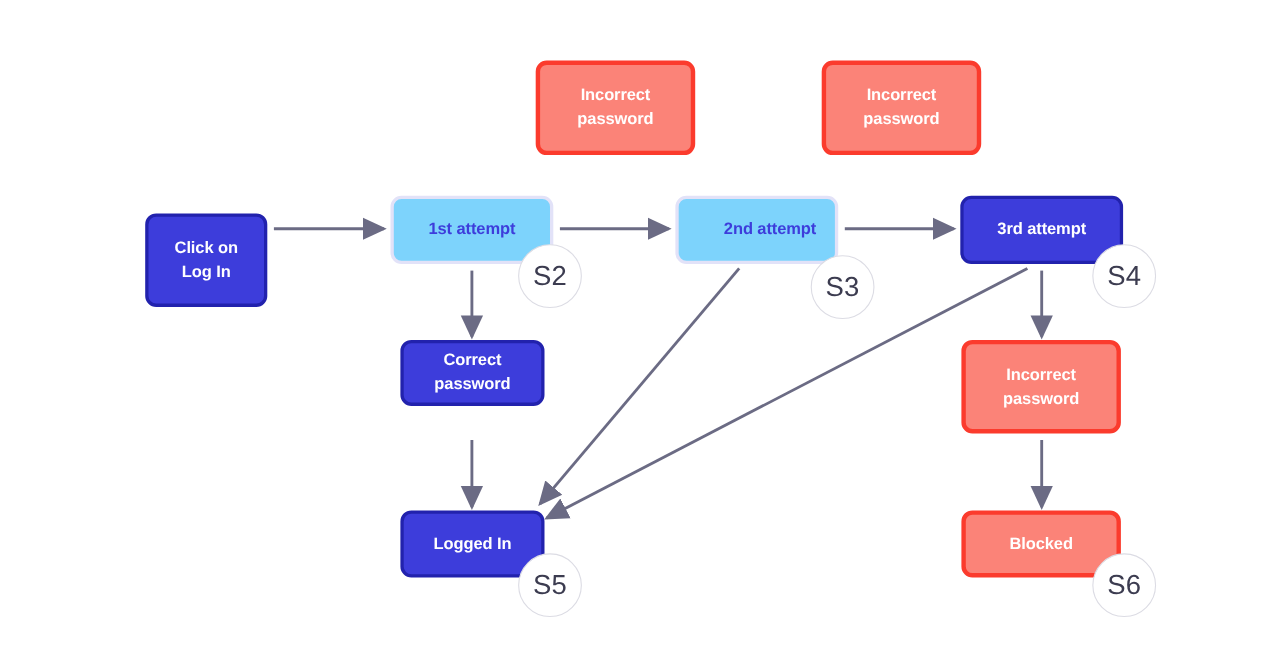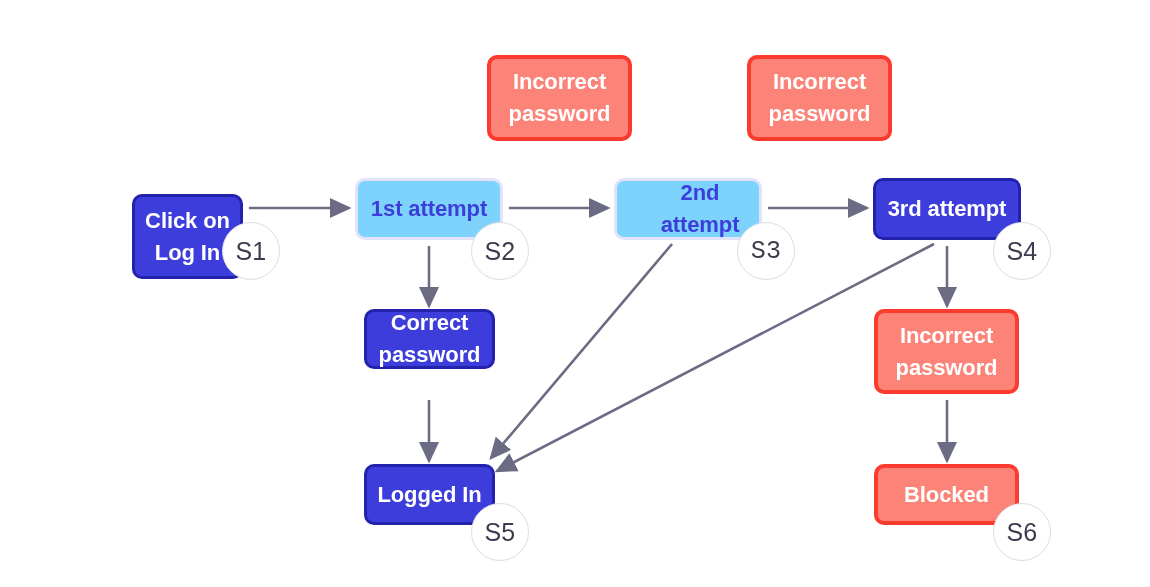--- a/index.html
+++ b/index.html
@@ -28,21 +28,21 @@
   }
   .node {
     position: absolute;
     box-sizing: border-box;
     display: flex;
     align-items: center;
     justify-content: center;
     text-align: center;
     border-radius: 10px;
     font-weight: bold;
-    font-size: 22px;
+    font-size: 15px;
     line-height: 1.45;
     letter-spacing: -0.1px;
     white-space: pre-line;
     z-index: 2;
   }
   .node-blue {
     background: #3d3ddb;
     border: 3px solid #2222ad;
     color: #ffffff;
   }
@@ -106,20 +106,19 @@
 password</div>
   <div class="node node-red" style="left:747px; top:55px;  width:145px; height:86px;">Incorrect
 password</div>
   <div class="node node-blue" style="left:364px; top:309px; width:131px; height:60px;">Correct
 password</div>
   <div class="node node-red" style="left:874px; top:309px; width:145px; height:85px;">Incorrect
 password</div>
   <div class="node node-red" style="left:874px; top:464px; width:145px; height:61px;">Blocked</div>
   <div class="node node-blue" style="left:364px; top:464px; width:131px; height:61px;">Logged In</div>
 
-  <div class="badge" style="left:222px; top:222px;">S1</div>
   <div class="badge" style="left:471px; top:222px;">S2</div>
-  <div class="badge" style="left:737px; top:222px;font-family:Liberation Mono, monospace;">S3</div>
+  <div class="badge" style="left:737px; top:232px;">S3</div>
   <div class="badge" style="left:993px; top:222px;">S4</div>
   <div class="badge" style="left:471px; top:503px;">S5</div>
   <div class="badge" style="left:993px; top:503px;">S6</div>
 
 </div>
 
 </body></html>

